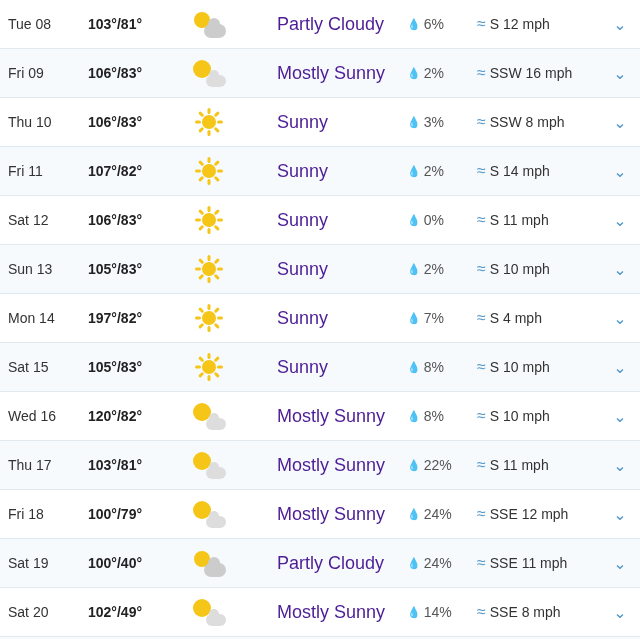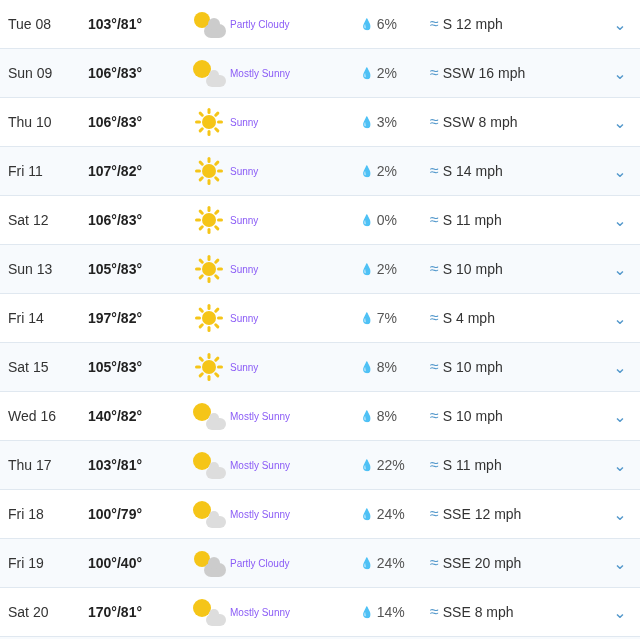--- a/index.html
+++ b/index.html
@@ -32,22 +32,23 @@
       font-weight: bold;
     }
     .col-icon {
       width: 42px;
       display: flex;
       align-items: center;
       justify-content: center;
     }
     .col-condition {
       width: 130px;
-      font-size: 10px;
-      color: #8b5cf6;
+      font-size: 18px;
+      color: #4c1d95;
+      margin-left: 47px;
     }
     .col-precip {
       width: 70px;
       font-size: 14px;
       color: #555;
       display: flex;
       align-items: center;
       gap: 3px;
     }
     .precip-drop {
@@ -188,21 +189,21 @@
         <span class="precip-drop" style="font-size: 11px;">💧</span>
         <span>6%</span>
       </div>
       <div class="col-wind">
         <span class="wind-icon">≈</span>
         <span>S 12 mph</span>
       </div>
       <div class="col-chevron">⌄</div>
     </div>
     <div class="weather-row">
-      <div class="col-date">Sun 09</div>
+      <div class="col-date">Fri 09</div>
       <div class="col-temp">106°/83°</div>
       <div class="col-icon">
         <div class="icon-mostly-sunny">
           <div class="ms-sun"></div>
           <div class="ms-cloud"></div>
         </div>
       </div>
       <div class="col-condition">Mostly Sunny</div>
       <div class="col-precip">
         <span class="precip-drop" style="font-size: 11px;">💧</span>
@@ -324,21 +325,21 @@
         <span class="precip-drop" style="font-size: 11px;">💧</span>
         <span>2%</span>
       </div>
       <div class="col-wind">
         <span class="wind-icon">≈</span>
         <span>S 10 mph</span>
       </div>
       <div class="col-chevron">⌄</div>
     </div>
     <div class="weather-row">
-      <div class="col-date">Fri 14</div>
+      <div class="col-date">Mon 14</div>
       <div class="col-temp">197°/82°</div>
       <div class="col-icon">
         <div class="icon-sunny">
           <div style="position: absolute; top: 0px; left: 0px; width: 28px; height: 28px;">
             <div class="sun-ray" style="transform: translateX(-50%) rotate(0deg);"></div>
             <div class="sun-ray" style="transform: translateX(-50%) rotate(45deg);"></div>
             <div class="sun-ray" style="transform: translateX(-50%) rotate(90deg);"></div>
             <div class="sun-ray" style="transform: translateX(-50%) rotate(135deg);"></div>
             <div class="sun-ray" style="transform: translateX(-50%) rotate(180deg);"></div>
             <div class="sun-ray" style="transform: translateX(-50%) rotate(225deg);"></div>
@@ -383,21 +384,21 @@
         <span>8%</span>
       </div>
       <div class="col-wind">
         <span class="wind-icon">≈</span>
         <span>S 10 mph</span>
       </div>
       <div class="col-chevron">⌄</div>
     </div>
     <div class="weather-row">
       <div class="col-date">Wed 16</div>
-      <div class="col-temp">140°/82°</div>
+      <div class="col-temp">120°/82°</div>
       <div class="col-icon">
         <div class="icon-mostly-sunny">
           <div class="ms-sun"></div>
           <div class="ms-cloud"></div>
         </div>
       </div>
       <div class="col-condition">Mostly Sunny</div>
       <div class="col-precip">
         <span class="precip-drop" style="font-size: 11px;">💧</span>
         <span>8%</span>
@@ -442,42 +443,42 @@
         <span class="precip-drop" style="font-size: 11px;">💧</span>
         <span>24%</span>
       </div>
       <div class="col-wind">
         <span class="wind-icon">≈</span>
         <span>SSE 12 mph</span>
       </div>
       <div class="col-chevron">⌄</div>
     </div>
     <div class="weather-row">
-      <div class="col-date">Fri 19</div>
+      <div class="col-date">Sat 19</div>
       <div class="col-temp">100°/40°</div>
       <div class="col-icon">
         <div class="icon-partly-cloudy">
           <div class="pc-sun"></div>
           <div class="pc-cloud"></div>
         </div>
       </div>
       <div class="col-condition">Partly Cloudy</div>
       <div class="col-precip">
         <span class="precip-drop" style="font-size: 11px;">💧</span>
         <span>24%</span>
       </div>
       <div class="col-wind">
         <span class="wind-icon">≈</span>
-        <span>SSE 20 mph</span>
+        <span>SSE 11 mph</span>
       </div>
       <div class="col-chevron">⌄</div>
     </div>
     <div class="weather-row">
       <div class="col-date">Sat 20</div>
-      <div class="col-temp">170°/81°</div>
+      <div class="col-temp">102°/49°</div>
       <div class="col-icon">
         <div class="icon-mostly-sunny">
           <div class="ms-sun"></div>
           <div class="ms-cloud"></div>
         </div>
       </div>
       <div class="col-condition">Mostly Sunny</div>
       <div class="col-precip">
         <span class="precip-drop" style="font-size: 11px;">💧</span>
         <span>14%</span>

